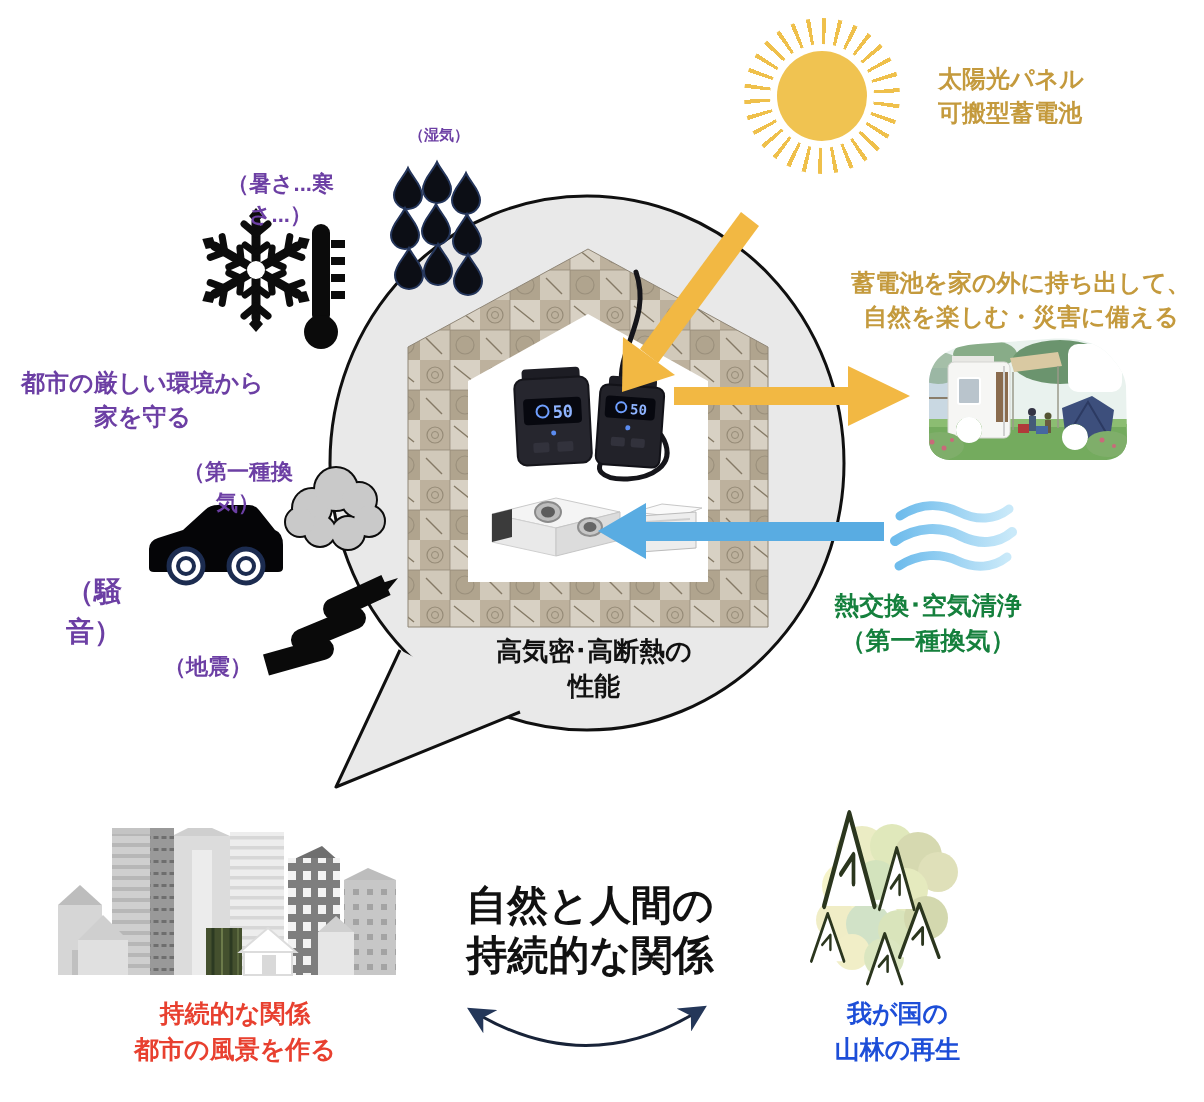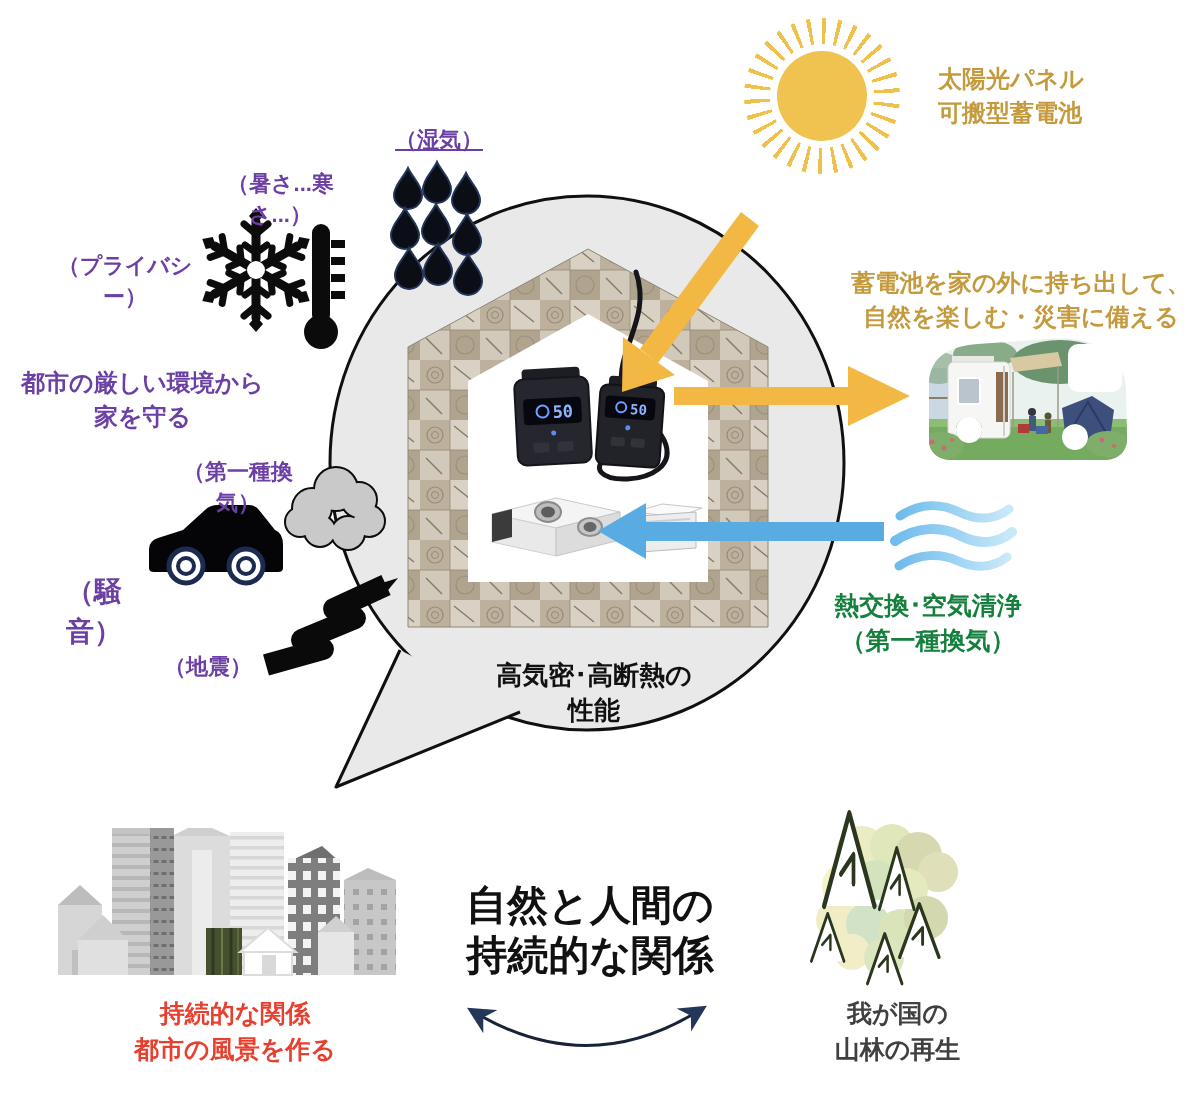--- a/index.html
+++ b/index.html
@@ -4,21 +4,21 @@
 <style>
   html,body{margin:0;padding:0;background:#fff;}
   #canvas{position:relative;width:1204px;height:1102px;background:#fff;overflow:hidden;
           font-family:"Liberation Sans","DejaVu Sans",sans-serif;}
   svg.layer{position:absolute;left:0;top:0;}
   .label{position:absolute;font-weight:800;white-space:pre-line;line-height:1.42;}
   .purple{color:#6C3FA4;}
   .gold-t{color:#C49A3D;}
   .blue-t{color:#15803d;}
   .red-t{color:#E8402F;}
-  .green-t{color:#404040;}
+  .green-t{color:#1d4ed8;}
   .black-t{color:#111;}
   .center{text-align:center;}
   .sun{position:absolute;left:744px;top:18px;width:156px;height:156px;border-radius:50%;
        background:repeating-conic-gradient(#EFC04B 0deg 3.2deg, transparent 3.2deg 12deg);}
   .sun::before{content:"";position:absolute;inset:26px;border-radius:50%;background:#fff;}
   .sun::after{content:"";position:absolute;inset:33px;border-radius:50%;background:#F0C351;}
 </style>
 </head>
 <body>
 
@@ -321,36 +321,35 @@
   <g>
     <path d="M474 1012 Q588 1080 700 1010" fill="none" stroke="#182338" stroke-width="3" marker-start="url(#ah)" marker-end="url(#ah)"></path>
   </g>
 </svg>
 
 <div class="sun"></div>
 
 <div class="label gold-t" style="left:938px;top:62px;width:180px;font-size:24px;">太陽光パネル
 可搬型蓄電池</div>
 
-<div class="label purple center" style="left:394px;top:124px;width:90px;font-size:22px;text-decoration:underline;">（湿気）</div>
+<div class="label purple center" style="left:394px;top:124px;width:90px;font-size:15px;">（湿気）</div>
 
 <div class="label purple center" style="left:198px;top:168px;width:165px;font-size:22px;">（暑さ...寒さ...）</div>
 
-<div class="label purple center" style="left:40px;top:250px;width:170px;font-size:22px;">（プライバシー）</div>
 
 <div class="label purple center" style="left:15px;top:366px;width:255px;font-size:24px;">都市の厳しい環境から
 家を守る</div>
 
 <div class="label purple center" style="left:168px;top:456px;width:140px;font-size:22px;">（第一種換気）</div>
 
 <div class="label purple center" style="left:44px;top:572px;width:100px;font-size:28px;">（騒音）</div>
 
 <div class="label purple center" style="left:158px;top:625px;width:100px;font-size:22px;margin-top:26px;">（地震）</div>
 
-<div class="label black-t center" style="left:468px;top:634px;width:252px;font-size:26px;font-weight:900;line-height:1.35;margin-top:24px;">高気密･高断熱の
+<div class="label black-t center" style="left:468px;top:634px;width:252px;font-size:26px;font-weight:900;line-height:1.35;">高気密･高断熱の
 性能</div>
 
 <div class="label gold-t center" style="left:840px;top:266px;width:362px;font-size:24px;">蓄電池を家の外に持ち出して、
 自然を楽しむ・災害に備える</div>
 
 <div class="label blue-t center" style="left:822px;top:588px;width:212px;font-size:25px;line-height:1.38;">熱交換･空気清浄
 （第一種換気）</div>
 
 <div class="label red-t center" style="left:128px;top:996px;width:214px;font-size:25px;">持続的な関係
 都市の風景を作る</div>

